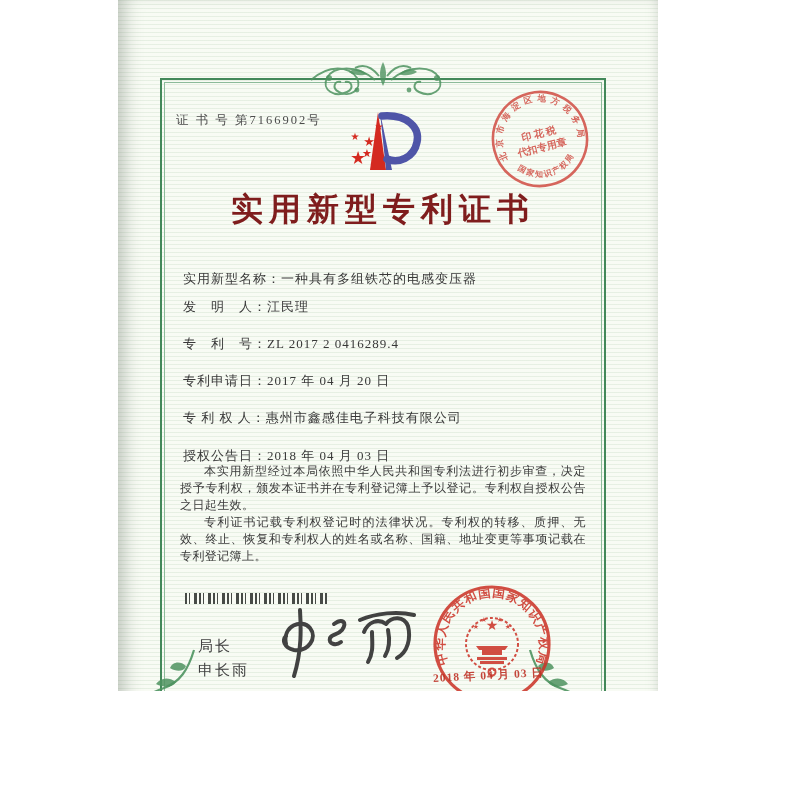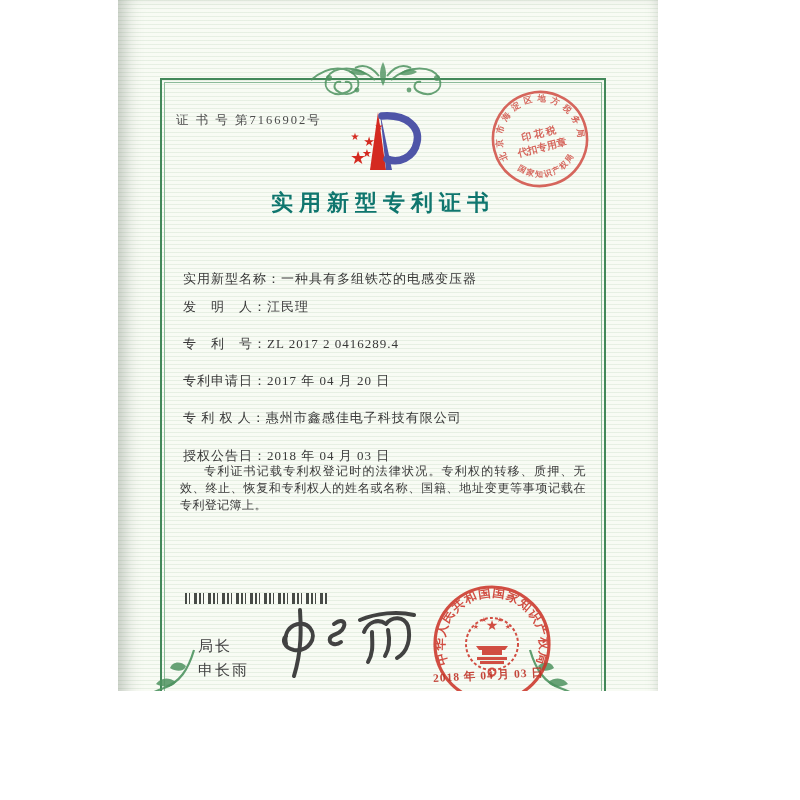--- a/index.html
+++ b/index.html
@@ -22,21 +22,21 @@
   }
   .frame::after {
     content:""; position:absolute; inset:2px; border:1px solid #8cbb9a;
   }
   .cert-no {
     position:absolute; left:176px; top:112px; font-size:12.5px; letter-spacing:2px; color:#4c4c4c;
   }
   .logo { position:absolute; left:336px; top:106px; }
   .title {
     position:absolute; left:160px; top:188px; width:446px; text-align:center;
-    font-size:22px; font-weight:bold; letter-spacing:6px; color:#0f766e;
+    font-size:32px; font-weight:bold; letter-spacing:6px; color:#7f1d1d;
   }
   .fields { position:absolute; left:183px; top:0; width:400px; }
   .field-row { position:absolute; left:0; font-size:13px; letter-spacing:1px; color:#383838; white-space:nowrap; }
   .fr0 { top:260px;margin-top:10px; } .fr1 { top:298px; } .fr2 { top:335px; }
   .fr3 { top:372px; } .fr4 { top:409px; } .fr5 { top:447px; }
   .paras {
     position:absolute; left:180px; top:463px; width:406px;
     font-size:12px; line-height:17px; text-align:justify; color:#3a3a3a; letter-spacing:0.4px;
   }
   .paras p { margin:0; text-indent:2em; }
@@ -140,20 +140,21 @@
   <div class="fields">
     <div class="field-row fr0"><span>实用新型名称：</span><span>一种具有多组铁芯的电感变压器</span></div>
     <div class="field-row fr1"><span>发　明　人：</span><span>江民理</span></div>
     <div class="field-row fr2"><span>专　利　号：</span><span>ZL 2017 2 0416289.4</span></div>
     <div class="field-row fr3"><span>专利申请日：</span><span>2017 年 04 月 20 日</span></div>
     <div class="field-row fr4"><span>专 利 权 人：</span><span>惠州市鑫感佳电子科技有限公司</span></div>
     <div class="field-row fr5"><span>授权公告日：</span><span>2018 年 04 月 03 日</span></div>
   </div>
 
   <div class="paras">
+    <p>本实用新型经过本局依照中华人民共和国专利法进行初步审查，决定授予专利权，颁发本证书并在专利登记簿上予以登记。专利权自授权公告之日起生效。</p>
     <p>专利证书记载专利权登记时的法律状况。专利权的转移、质押、无效、终止、恢复和专利权人的姓名或名称、国籍、地址变更等事项记载在专利登记簿上。</p>
   </div>
 
   <div class="barcode"></div>
 
   <div class="signer">
     <div>局长</div>
     <div>申长雨</div>
   </div>
 

